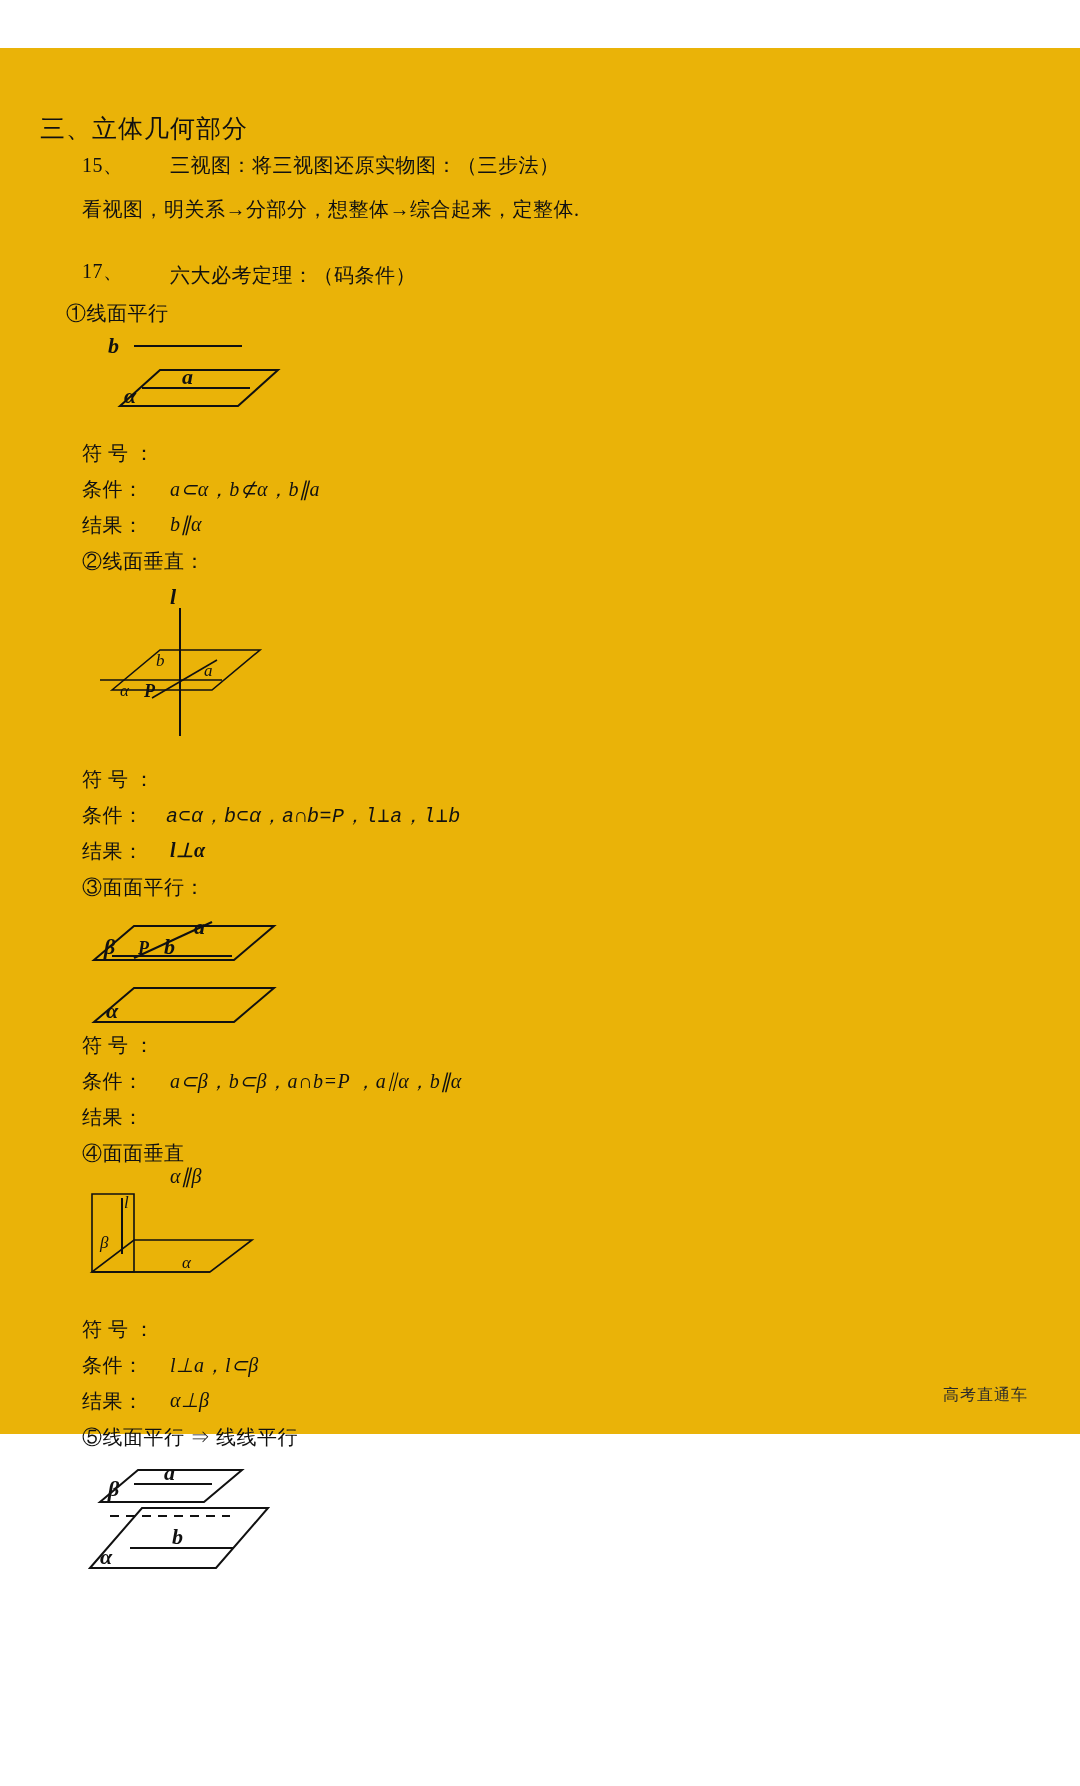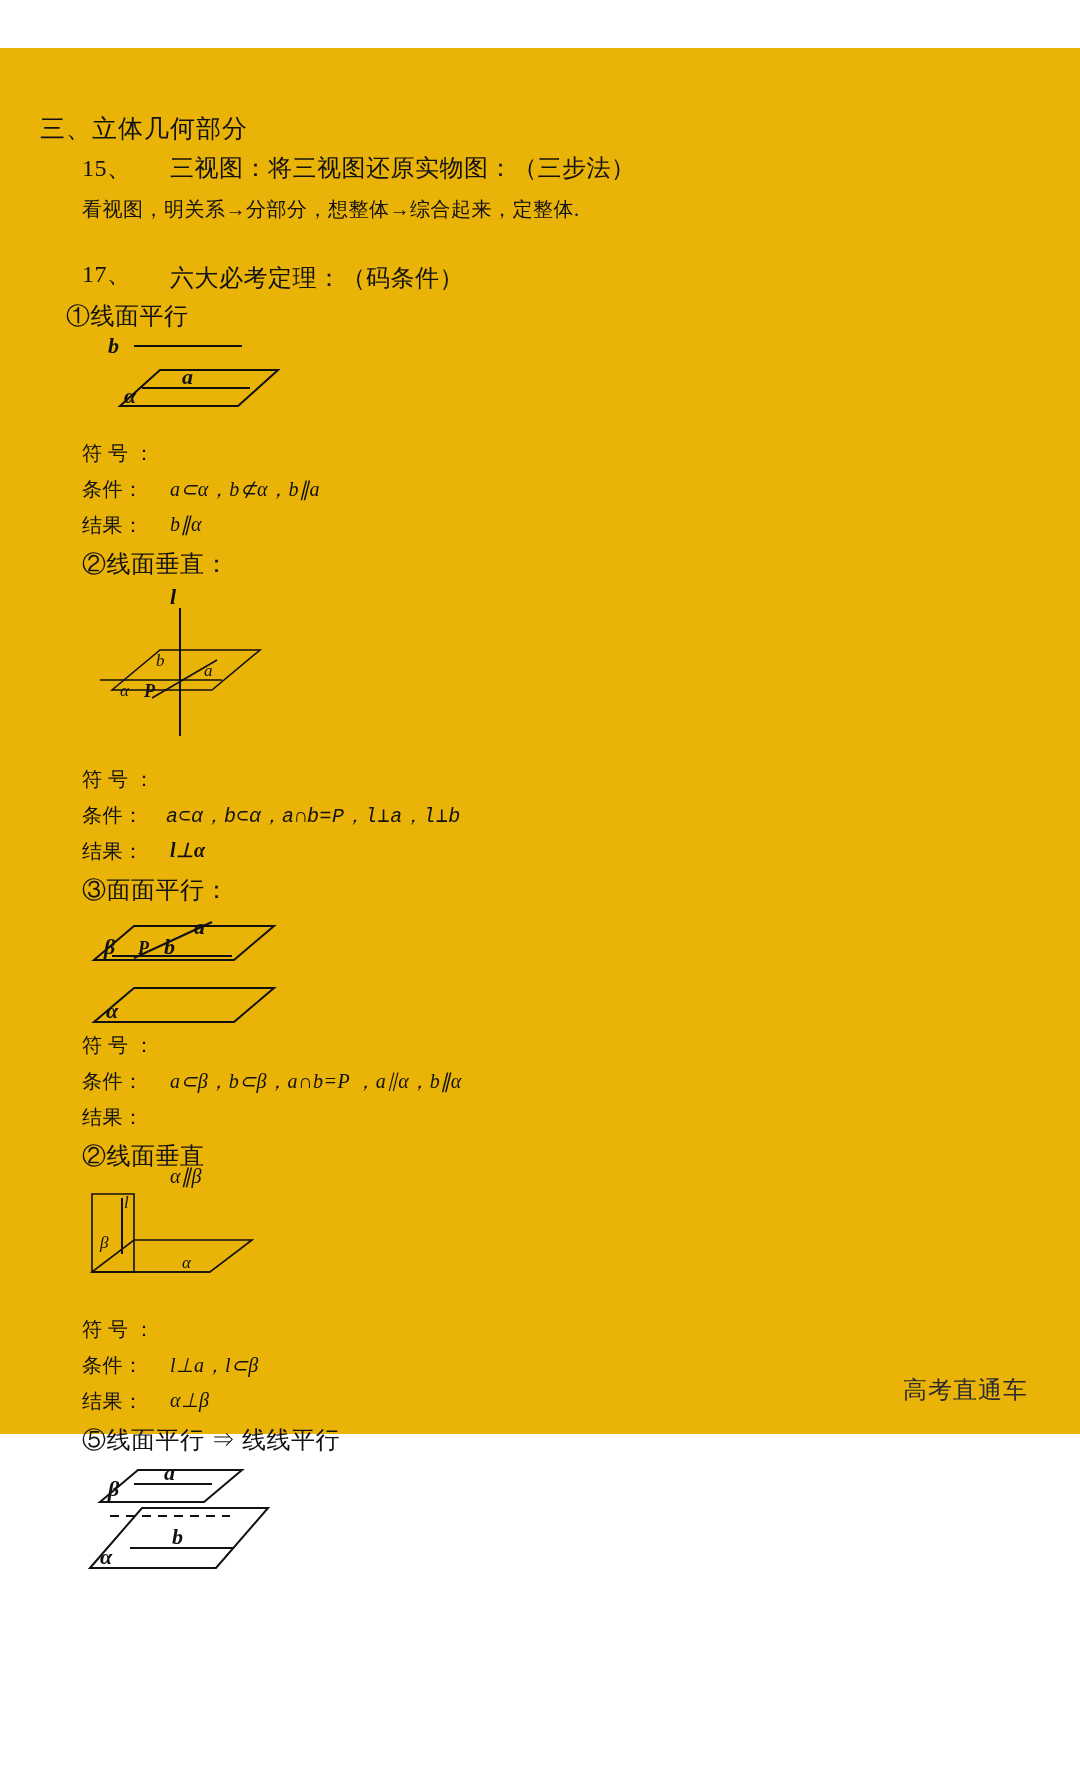--- a/index.html
+++ b/index.html
@@ -50,39 +50,39 @@
   }
   .h-sec {
     font-size: 25px;
     letter-spacing: 1px;
   }
   .t-body {
     font-size: 20px;
     letter-spacing: 0.5px;
   }
   .t-item {
-    font-size: 24px;
+    font-size: 20px;
     letter-spacing: 0.5px;
   }
   .math {
     font-family: "Liberation Serif", serif;
     font-style: italic;
     text-align: right;
   }
   .sym-label {
     letter-spacing: 6px;
   }
   .figure {
     position: absolute;
   }
   .footer-brand {
     position: absolute;
     right: 52px;
     bottom: 28px;
-    font-size: 24px;
+    font-size: 16px;
     color: #2b2b2b;
     font-family: "Liberation Sans", sans-serif;
     letter-spacing: 1px;
   }
   svg { display: block; }
   .gl { stroke: #111; stroke-width: 2; fill: none; }
   .gl-thin { stroke: #111; stroke-width: 1.6; fill: none; }
   .gl-dash { stroke: #111; stroke-width: 2; fill: none; stroke-dasharray: 9 7; }
   .flab {
     font-family: "Liberation Serif", serif;
@@ -179,21 +179,21 @@
         <text class="flab" x="24" y="106">α</text>
       </svg>
     </div>
 
     <div class="line t-body sym-label" style="left:82px; top:984px;">符号：</div>
     <div class="line t-body" style="left:82px; top:1020px;">条件：</div>
     <div class="line t-body math" style="left:170px; top:1020px;">a⊂β，b⊂β，a∩b=P ，a∥α，b∥α</div>
     <div class="line t-body" style="left:82px; top:1056px;">结果：</div>
     <div class="line t-body math" style="left:170px; top:1116px;">α∥β</div>
 
-    <div class="line t-item" style="left:82px; top:1092px;">②线面垂直</div>
+    <div class="line t-item" style="left:82px; top:1092px;">④面面垂直</div>
 
     <div class="figure" style="left:82px; top:1128px;">
       <svg width="250" height="135" viewBox="0 0 250 135">
         <polygon class="gl-thin" points="10,18 52,18 52,96 10,96"></polygon>
         <line class="gl" x1="40" y1="22" x2="40" y2="78"></line>
         <text class="flab-sm" x="42" y="32">l</text>
         <text class="flab-sm" x="18" y="72">β</text>
         <polygon class="gl-thin" points="10,96 52,64 170,64 128,96"></polygon>
         <line class="gl-thin" x1="10" y1="96" x2="128" y2="96"></line>
         <text class="flab-sm" x="100" y="92">α</text>

